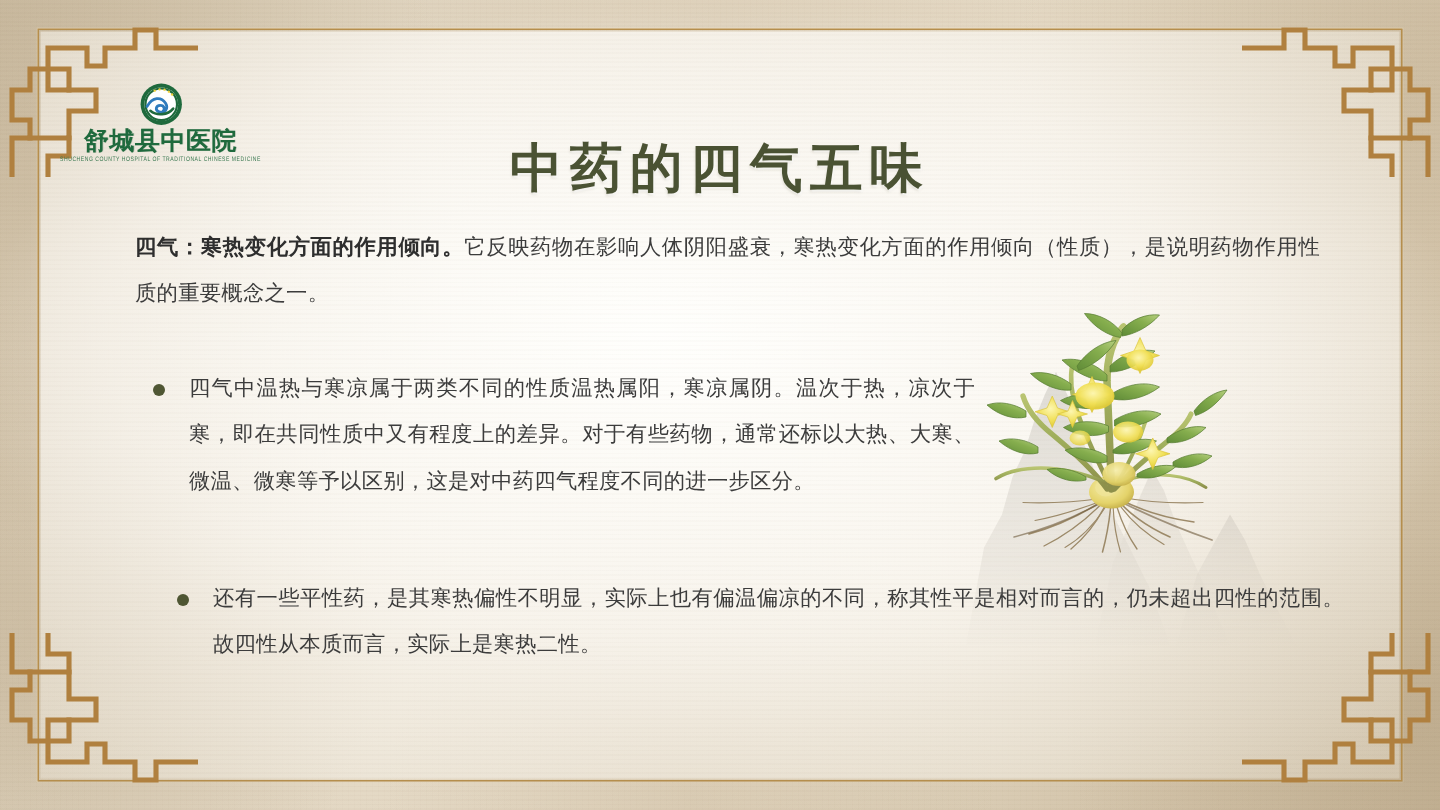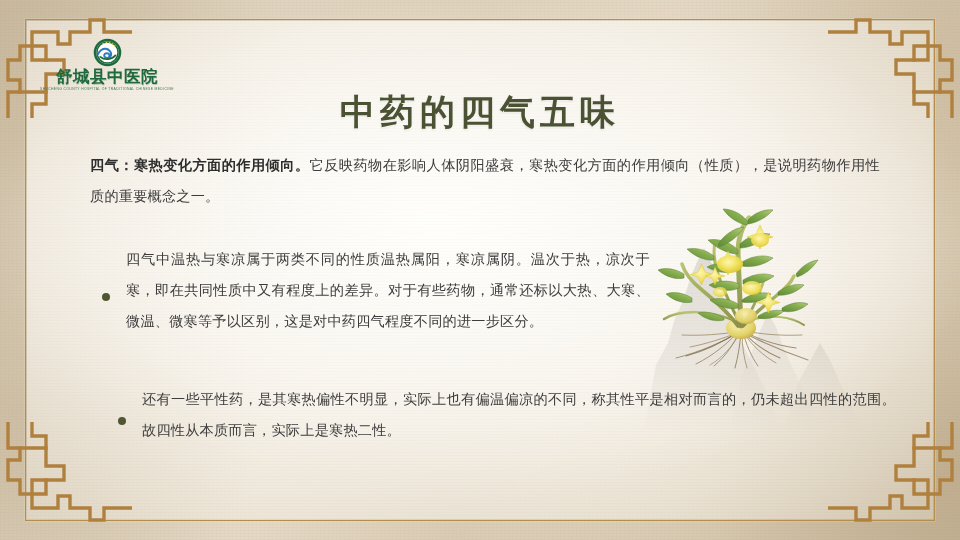--- a/index.html
+++ b/index.html
@@ -93,21 +93,21 @@
     top: 204px;
     width: 182px;
     height: 166px;
     pointer-events: none;
   }
 
   
   #logo {
     position: absolute;
     left: 49px;
-    top: 38px;
+    top: 55px;
     width: 116px;
     height: 54px;
     display: flex;
     flex-direction: column;
     align-items: center;
     justify-content: flex-start;
   }
   #logo-mark { width: 29px; height: 29px; display:block; }
   #logo-name {
     margin-top: 1px;
@@ -156,21 +156,21 @@
   .para {
     font-size: 14.2px;
     line-height: 31px;
     letter-spacing: .2px;
     text-align: justify;
   }
   .lead { font-weight: 700; color: #2e2e2e; }
 
   .bullet-row {
     display: flex;
-    align-items: center;
+    align-items: flex-start;
   }
   .bullet-dot {
     flex: 0 0 auto;
     width: 8px; height: 8px;
     border-radius: 50%;
     background: #4f5633;
     margin: 12px 16px 0 12px;
   }
   .bullet-text {
     flex: 1 1 auto;

